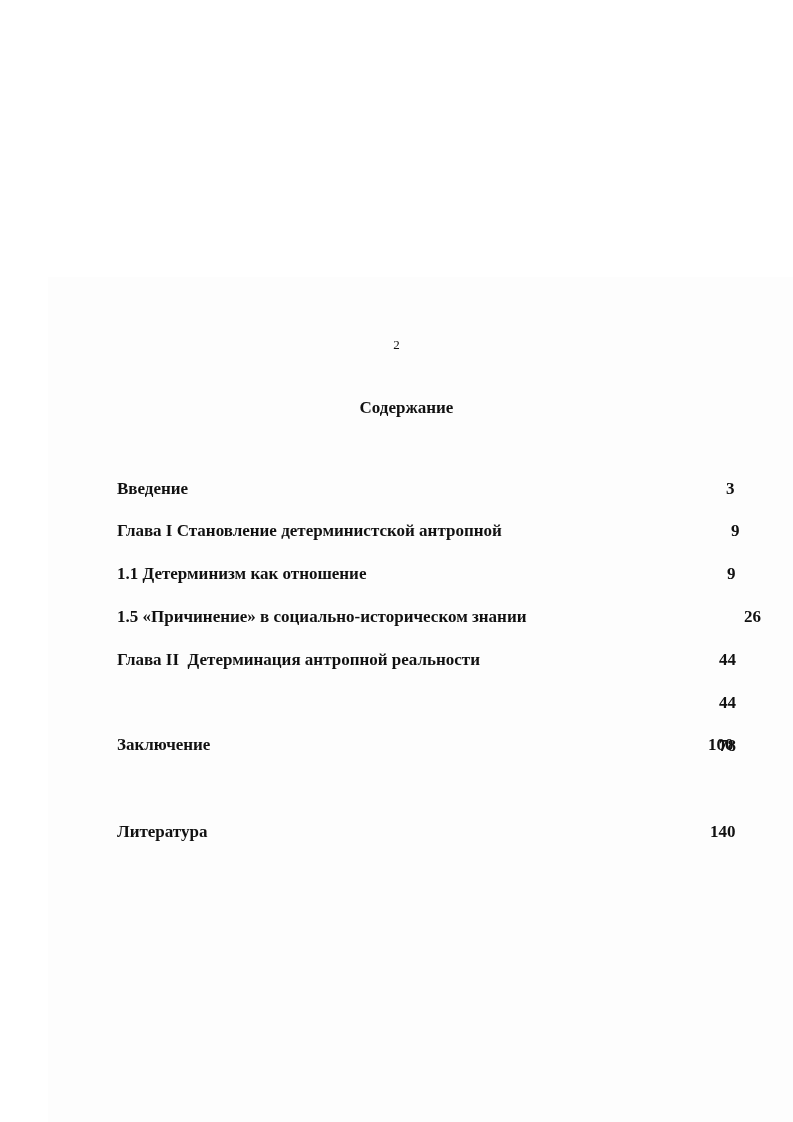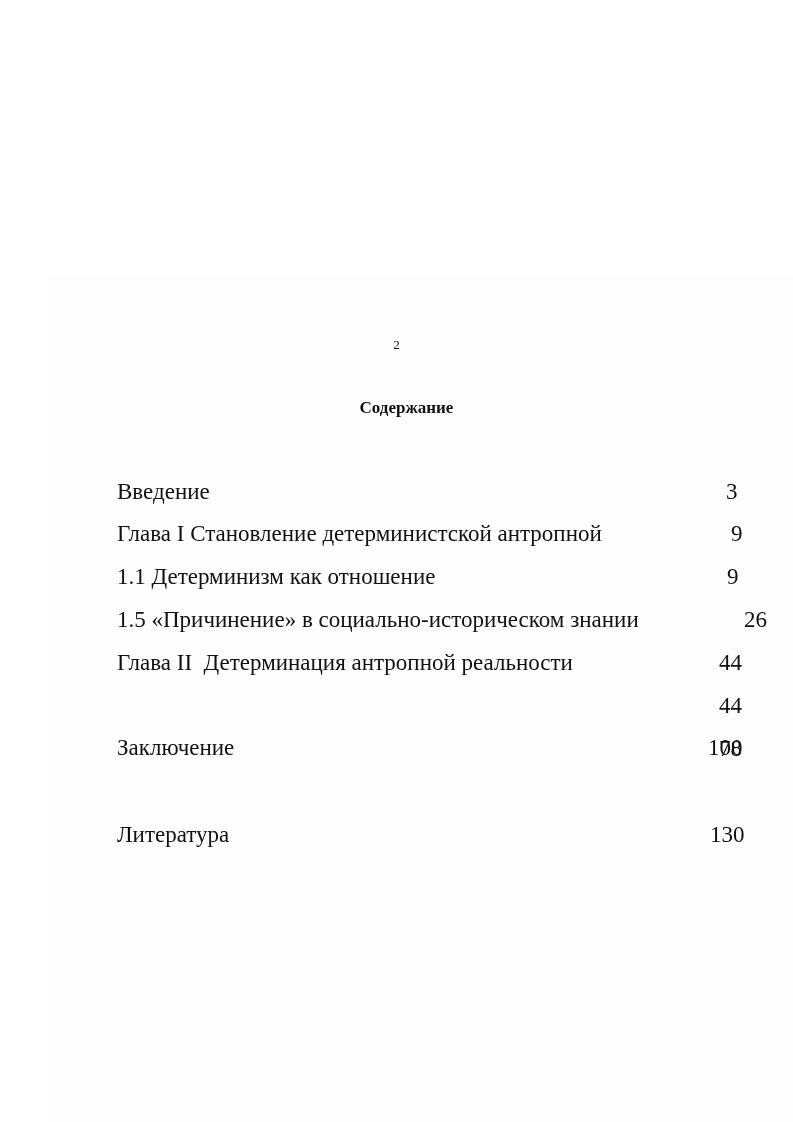--- a/index.html
+++ b/index.html
@@ -39,22 +39,22 @@
       top: 398px;
       text-align: center;
       font-size: 17px;
       font-weight: bold;
     }
     .toc-row {
       position: absolute;
       left: 117px;
       width: 630px;
       height: 22px;
-      font-size: 23px;
-      font-weight: normal;
+      font-size: 17px;
+      font-weight: bold;
     }
     .toc-label {
       position: absolute;
       left: 0;
       top: 0;
       white-space: pre;
     }
     .toc-page {
       position: absolute;
       top: 0;
@@ -96,15 +96,15 @@
   </div>
   <div class="toc-row" style="top:736px;">
     <span class="toc-page" style="left:602px;">78</span>
   </div>
   <div class="toc-row" style="top:735px;">
     <span class="toc-label">Заключение</span>
     <span class="toc-page" style="left:591px;">100</span>
   </div>
   <div class="toc-row" style="top:822px;">
     <span class="toc-label">Литература</span>
-    <span class="toc-page" style="left:593px;">130</span>
+    <span class="toc-page" style="left:593px;">140</span>
   </div>
 </div>
 
 </body></html>

